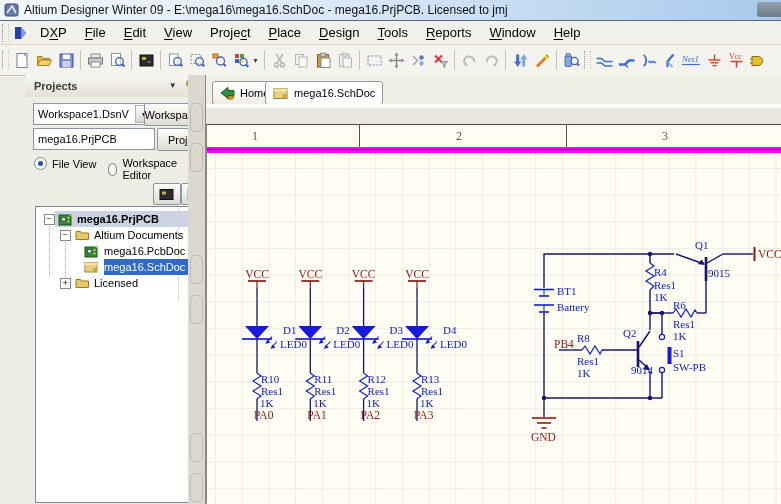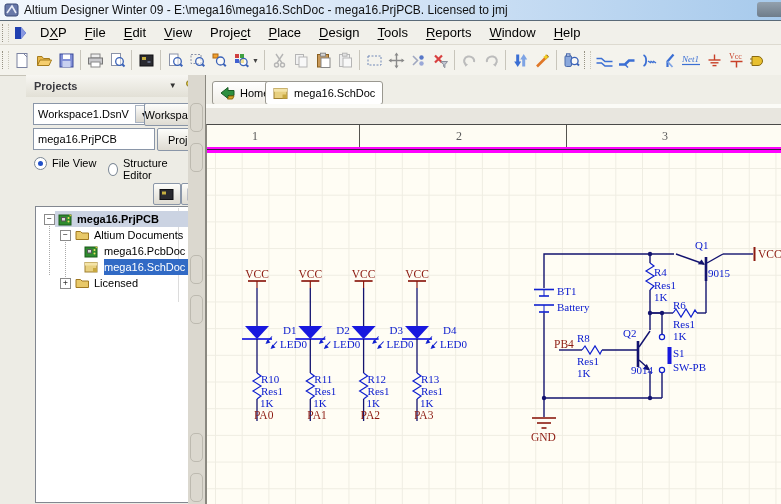--- a/index.html
+++ b/index.html
@@ -336,27 +336,27 @@
     </div>
     <div class="abs combo" style="top:28px">
       <span style="margin-left:4px">Workspace1.DsnV</span>
       <span class="combo-btn">▼</span>
     </div>
     <div class="abs btn" style="left:118px;top:28px">Workspace</div>
     <div class="abs tfield" style="top:53px">
       <span style="margin-left:4px">mega16.PrjPCB</span>
     </div>
     <div class="abs btn" style="left:131px;top:53px">Project</div>
-    <div class="abs" style="left:8px;top:82px;display:flex;align-items:flex-start;gap:5px">
+    <div class="abs" style="left:8px;top:82px;display:flex;align-items:center;gap:5px">
       <span class="radio sel"></span>
       <span>File View</span>
     </div>
     <div class="abs" style="left:82px;top:82px;display:flex;align-items:center;gap:5px">
       <span class="radio"></span>
-      <span>Structure Editor</span>
+      <span>Workspace Editor</span>
     </div>
 
     <div class="abs btn" style="left:127px;top:108px;width:26px;height:20px">
       <svg width="16" height="13">
           <rect x="1" y="1.5" width="13" height="10" fill="#2A2A30" stroke="#101014"></rect>
           <rect x="3" y="3.5" width="4" height="3" fill="#C8B040"></rect>
         </svg>
     </div>
     <div class="abs btn" style="left:155px;top:108px;width:31px;height:20px;gap:2px">
       <svg width="14" height="13">

